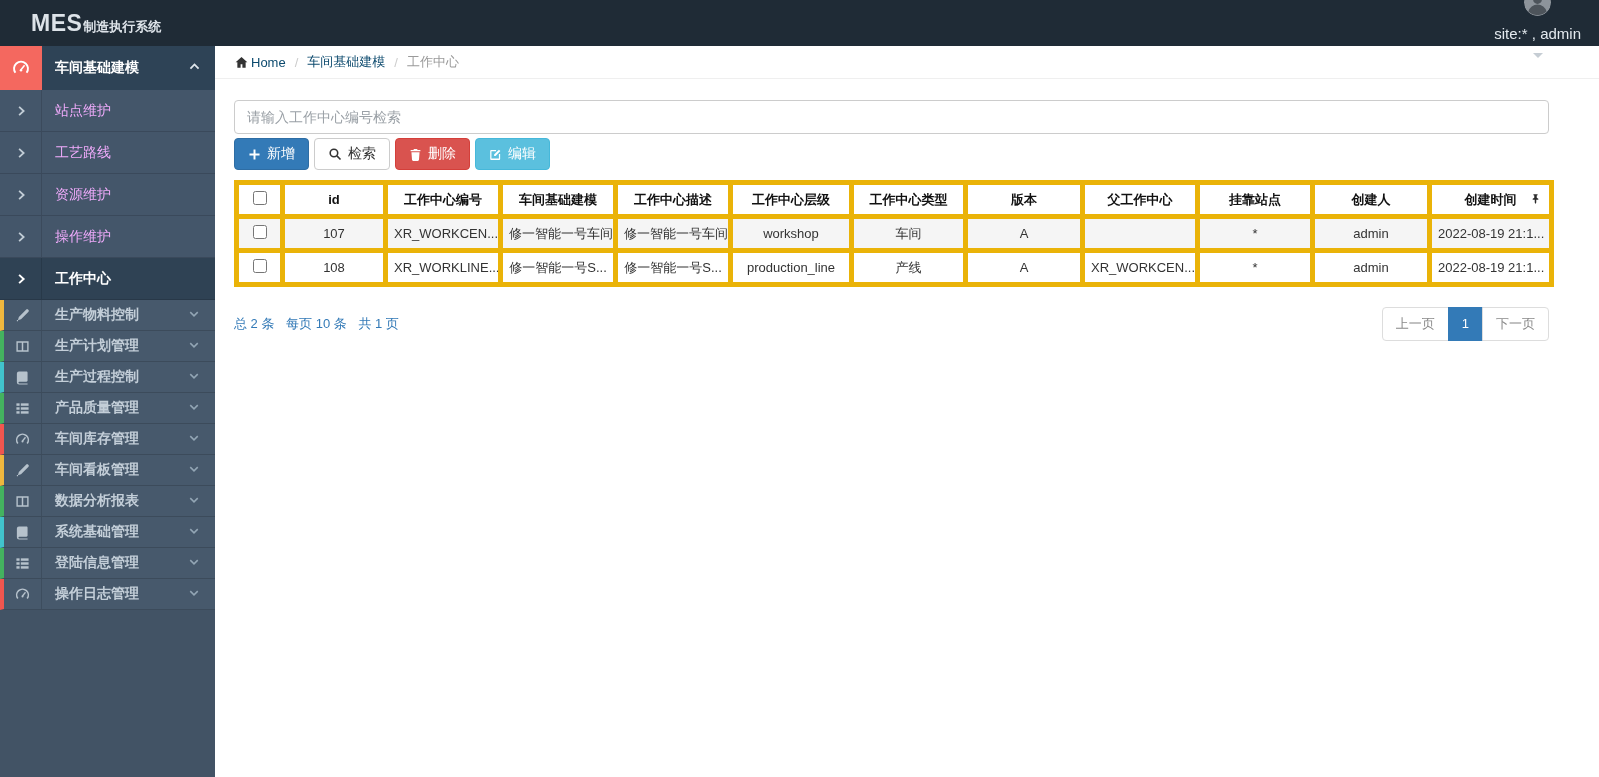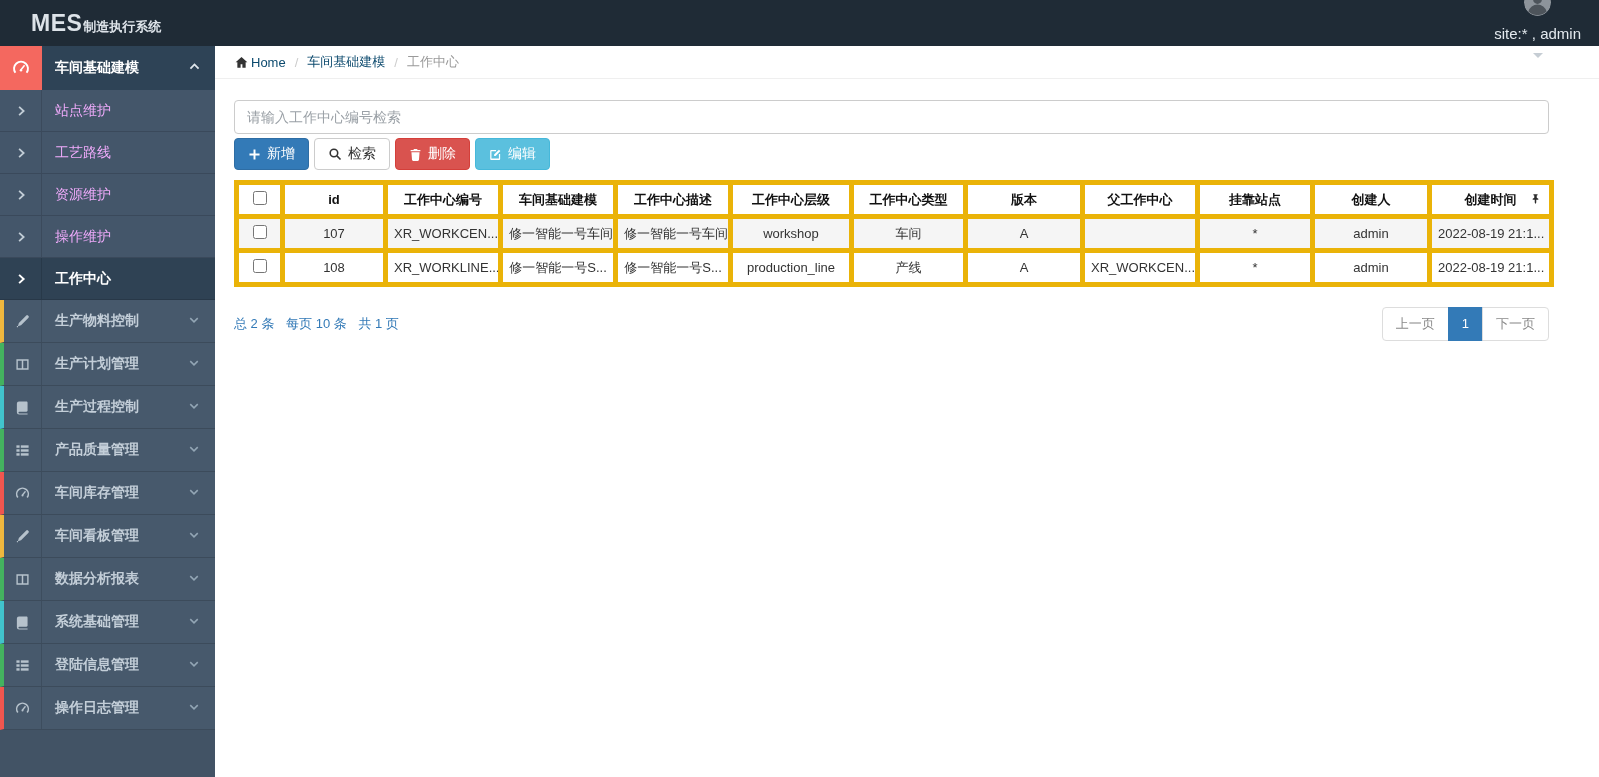--- a/index.html
+++ b/index.html
@@ -29,21 +29,21 @@
 
   .s-sub { height:42px; display:flex; align-items:center; background:#44566a;
            border-bottom:1px solid rgba(0,0,0,0.14); cursor:pointer; }
   .s-sub .sicell { width:42px; display:flex; align-items:center; justify-content:center;
                    color:#c2cdd6; border-right:1px solid rgba(0,0,0,0.13); align-self:stretch; }
   .s-sub .slabel { color:#f0abfc; font-size:14px; padding-left:13px; }
   .s-sub.active { background:#2f4254; }
   .s-sub.active .slabel { color:#fff; font-weight:bold; }
   .s-sub.active .sicell { color:#fff; }
 
-  .s-item { height:43px; display:flex; align-items:center; background:#47596c;
+  .s-item { height:31px; display:flex; align-items:center; background:#47596c;
             border-left:4px solid transparent; border-bottom:1px solid rgba(0,0,0,0.15); cursor:pointer; }
   .s-item .icell { width:38px; display:flex; align-items:center; justify-content:center;
                    color:#b6c2cc; border-right:1px solid rgba(0,0,0,0.13); align-self:stretch; }
   .s-item .ilabel { color:#c3ced8; font-size:14px; font-weight:bold; padding-left:13px; flex:1; }
   .s-item .ichev { color:#93a6b5; padding-right:15px; }
   .s-tail { flex:1; background:rgba(0,0,0,0.06); }
 
   
   .main { position:absolute; left:215px; top:46px; right:0; bottom:0; background:#fff; }
   .crumbbar { height:33px; display:flex; align-items:center; padding-left:20px; font-size:13px;

